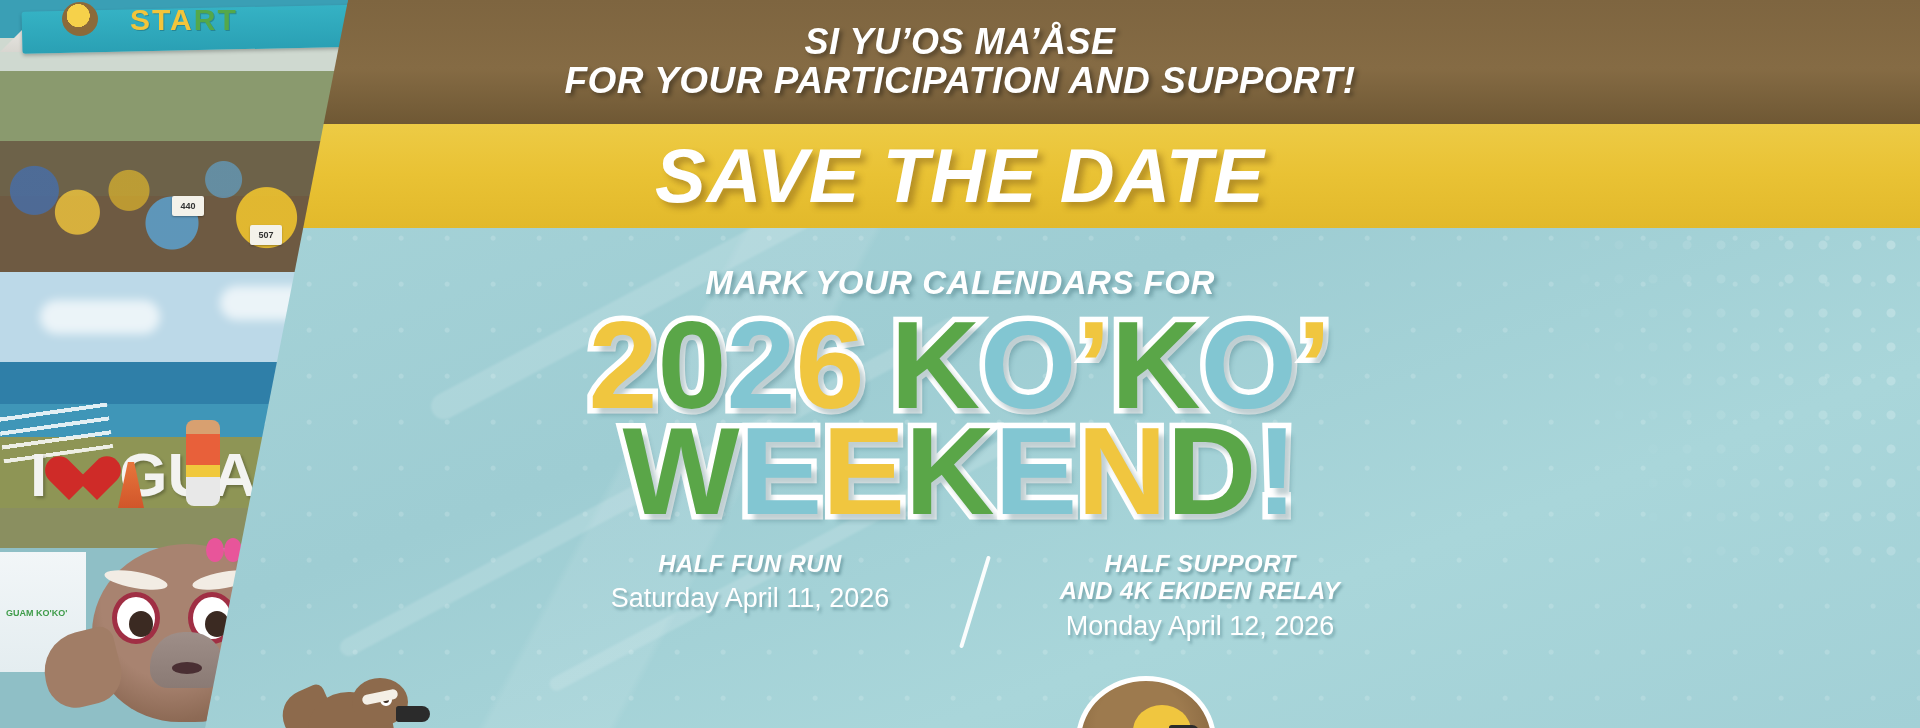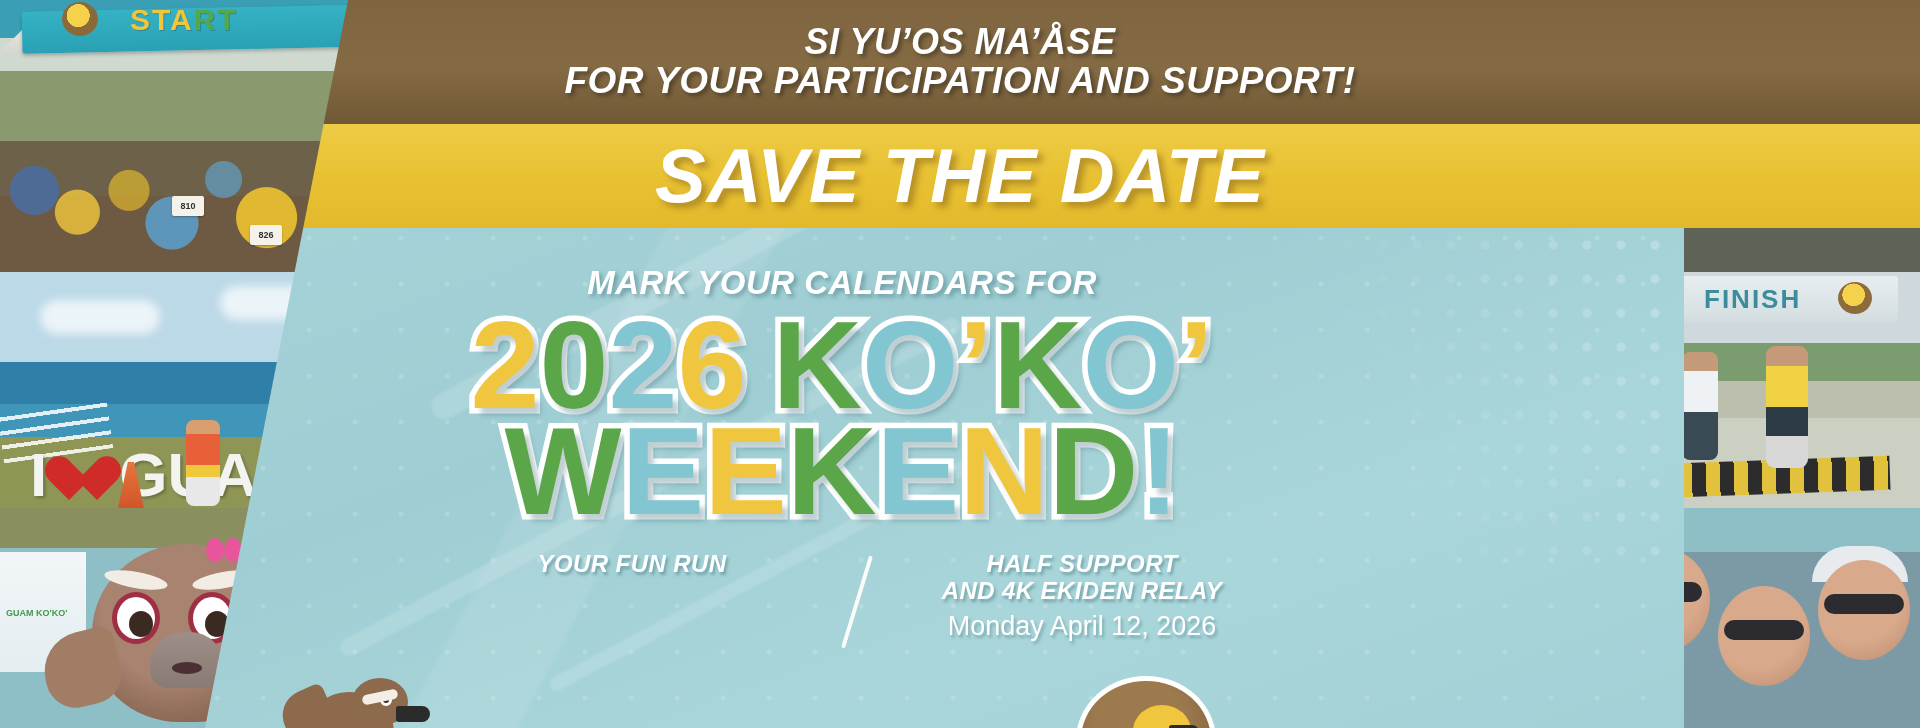--- a/index.html
+++ b/index.html
@@ -169,21 +169,21 @@
 
   
   #band-save { position:absolute; left:0; top:124px; width:1920px; height:104px;
      background:linear-gradient(180deg,#edcb45 0%, #e9c234 48%, #e2b92b 100%);
      clip-path:polygon(313px 0, 1920px 0, 1920px 104px, 284px 104px);
      display:flex; align-items:center; justify-content:center; }
   #band-save .txt { font-size:76px; font-weight:bold; font-style:italic; color:#ffffff;
      letter-spacing:1px; text-shadow:5px 5px 6px rgba(120,85,20,.45); line-height:1; }
 
   
-  #band-main { position:absolute; left:0; top:228px; width:1684px; height:500px;
+  #band-main { position:absolute; left:0; top:228px; width:1920px; height:500px;
      clip-path:polygon(284px 0, 1920px 0, 1920px 500px, 205px 500px);
      background:
        radial-gradient(circle at 72% 22%, rgba(255,255,255,.16) 0 2px, transparent 3px) 0 0/46px 46px,
        linear-gradient(118deg, rgba(255,255,255,.10) 0 12%, transparent 12.4% 34%, rgba(255,255,255,.09) 34.4% 40%, transparent 40.4% 100%),
        linear-gradient(126deg, rgba(60,110,120,.22) 0 6%, transparent 6.3% 100%),
        linear-gradient(160deg, #a6d3d8 0%, #9ecdd3 38%, #a9d6da 70%, #a2d0d6 100%); }
   #band-main .streak { position:absolute; background:rgba(255,255,255,.14);
      transform:rotate(-28deg); border-radius:40px; filter:blur(1px); }
   #band-main .dotfield { position:absolute; right:0; top:0; width:420px; height:330px;
      background-image:radial-gradient(circle, rgba(255,255,255,.30) 0 4px, transparent 5px);
@@ -248,22 +248,22 @@
 <div id="stage">
 
   <div class="photo" id="photo-kids-start">
     <div class="tent"></div>
     <div class="arch"></div>
     <div class="logo-bird"></div>
     <div class="arch-label"><span>STA</span><i>RT</i></div>
     <div class="flag">
         <span>START / FINISH</span>
       </div>
-    <div class="bib" style="left:172px;top:196px">810</div>
-    <div class="bib" style="left:250px;top:225px">826</div>
+    <div class="bib" style="left:172px;top:196px">440</div>
+    <div class="bib" style="left:250px;top:225px">507</div>
     <div class="bib" style="left:320px;top:180px">855</div>
     <div class="bib" style="left:385px;top:200px">843</div>
   </div>
 
   <div class="photo" id="photo-guam-sign">
     <div class="cloud" style="left:40px;top:28px"></div>
     <div class="cloud" style="left:220px;top:14px;width:150px"></div>
     <div class="rail"></div>
     <div class="letters">
       <span>I</span>
@@ -348,21 +348,22 @@
       <div class="headline" id="line-2026">
         <span class="c-y" style="color: rgb(240, 198, 63);">2</span><span class="c-g" style="color: rgb(90, 166, 72);">0</span><span class="c-b" style="color: rgb(130, 198, 210);">2</span><span class="c-y" style="color: rgb(240, 198, 63);">6</span><span class="sp"></span><span class="c-g" style="color: rgb(90, 166, 72);">K</span><span class="c-b" style="color: rgb(130, 198, 210);">O</span><span class="c-y" style="color: rgb(240, 198, 63);">’</span><span class="c-g" style="color: rgb(90, 166, 72);">K</span><span class="c-b" style="color: rgb(130, 198, 210);">O</span><span class="c-y" style="color: rgb(240, 198, 63);">’</span>
       </div>
 
       <div class="headline" id="line-weekend">
         <span class="c-g" style="color: rgb(90, 166, 72);">W</span><span class="c-b" style="color: rgb(130, 198, 210);">E</span><span class="c-y" style="color: rgb(240, 198, 63);">E</span><span class="c-g" style="color: rgb(90, 166, 72);">K</span><span class="c-b" style="color: rgb(130, 198, 210);">E</span><span class="c-y" style="color: rgb(240, 198, 63);">N</span><span class="c-g" style="color: rgb(90, 166, 72);">D</span><span class="c-b" style="color: rgb(130, 198, 210);">!</span>
       </div>
 
       <div id="events">
         <div class="ev">
-          <div class="t">YOUR FUN RUN</div>
+          <div class="t">HALF FUN RUN</div>
+          <div class="d">Saturday April 11, 2026</div>
         </div>
         <div id="ev-divider"></div>
         <div class="ev">
           <div class="t">HALF SUPPORT</div>
           <div class="t">AND 4K EKIDEN RELAY</div>
           <div class="d">Monday April 12, 2026</div>
         </div>
       </div>
 
       <div class="logo" id="logo-kids">

